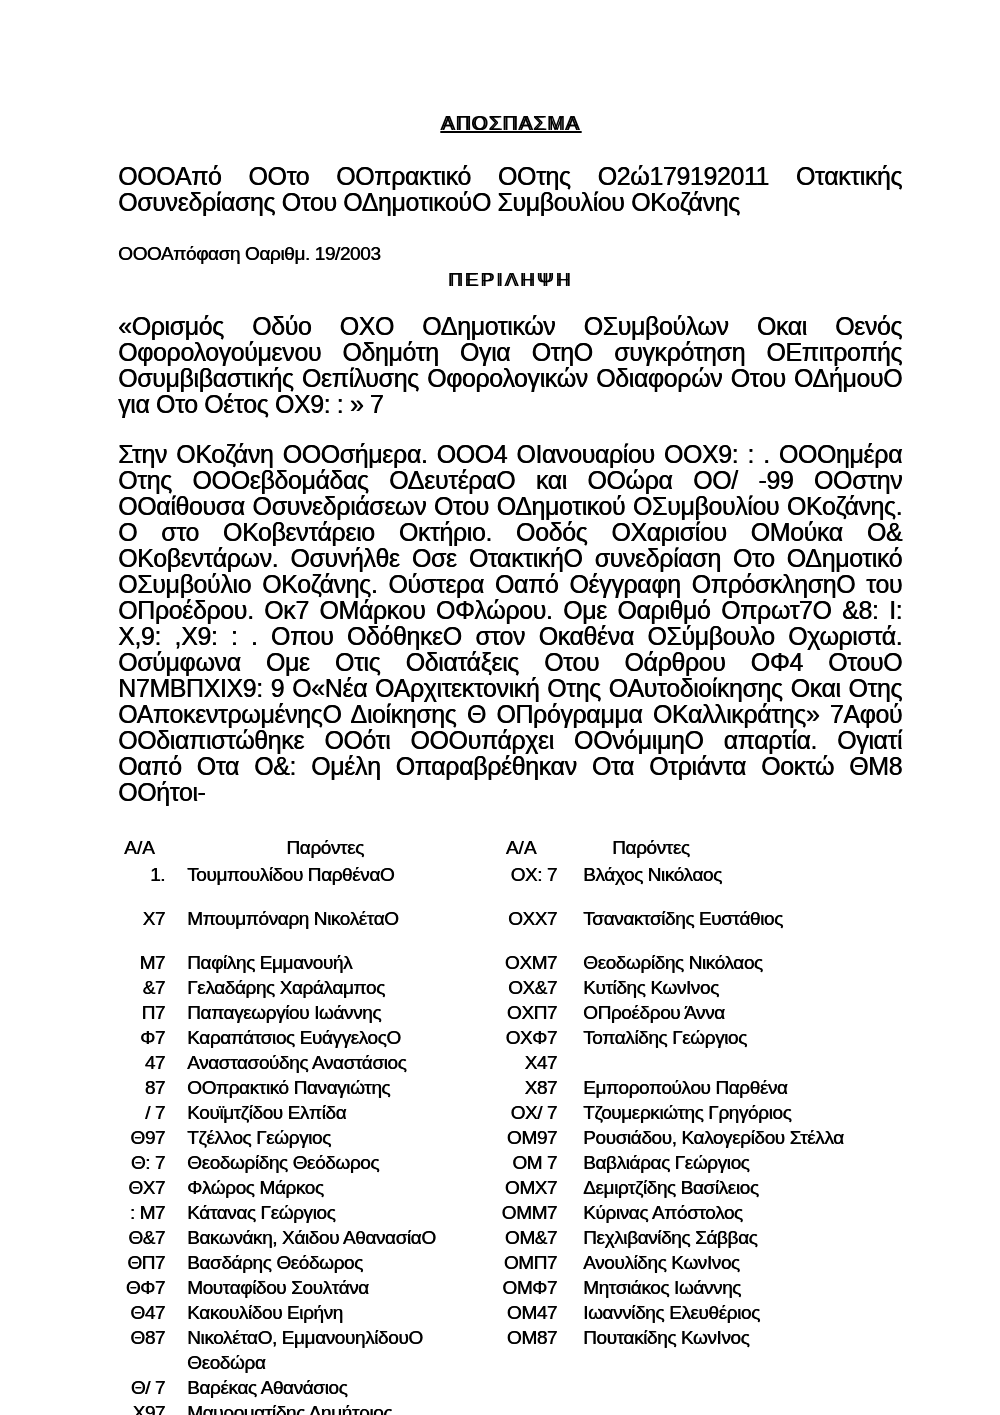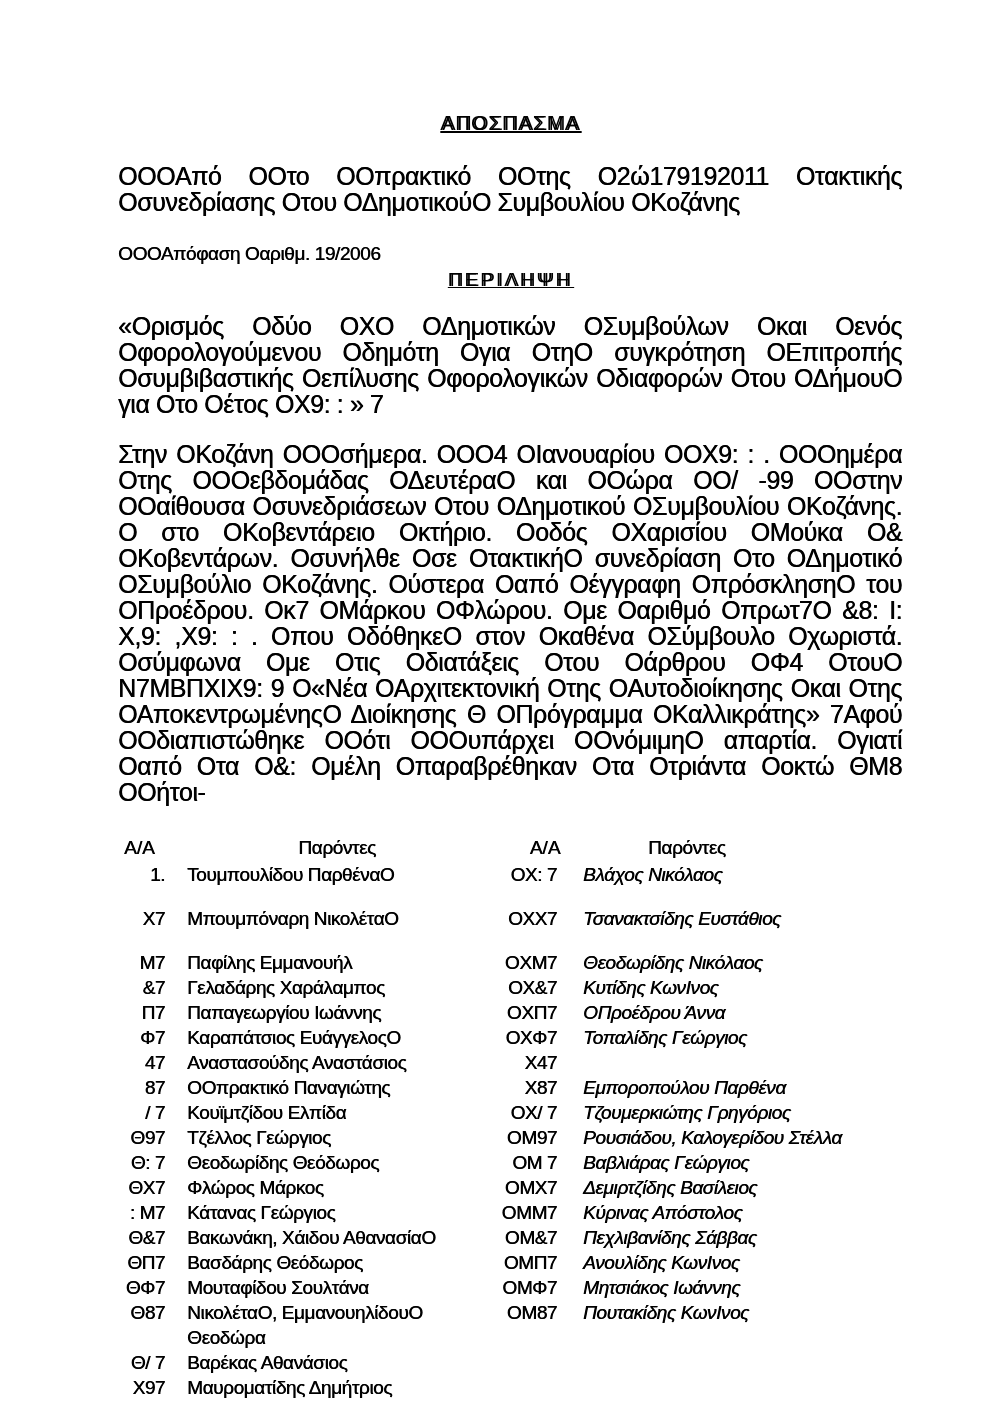--- a/index.html
+++ b/index.html
@@ -42,59 +42,58 @@
     font-size: 19px;
     line-height: 26px;
     margin-top: 26px;
   }
   .summary-heading {
     margin: 0;
     text-align: center;
     font-size: 19px;
     line-height: 26px;
     font-weight: normal;
-    text-decoration: underline;
     letter-spacing: 3px;
     text-shadow: 2px 0 0 #000;
   }
   .subject { margin-top: 20px; }
   .body-text { margin-top: 24px; }
 
   .attendance { margin-top: 30px; font-size: 19px; }
   .att-row, .att-header {
     display: grid;
     grid-template-columns: 47px 320px 72px 1fr;
     line-height: 25px;
   }
-  .att-header { margin-bottom: 2px; gap: 12px; }
+  .att-header { margin-bottom: 2px; }
   .att-header .h-no-left   { text-align: left; padding-left: 6px; letter-spacing: 0; }
   .att-header .h-name-left { text-align: center; }
   .att-header .h-no-right  { text-align: center; letter-spacing: 0; }
   .att-header .h-name-right{ text-align: left; padding-left: 55px; }
   .att-no {
     text-align: right;
     white-space: pre;
   }
   .att-name {
     padding-left: 22px;
     white-space: pre-line;
   }
-  .att-name.right { padding-left: 26px; font-style: italic; }
+  .att-name.right { padding-left: 26px; }
   .att-row.gap { margin-bottom: 19px; }
 </style>
 </head>
 <body>
 
 <div class="page">
 
   <h1 class="doc-title">ΑΠΟΣΠΑΣΜΑ</h1>
 
   <p class="para intro">ΟΟΟΑπό ΟΟτο ΟΟπρακτικό ΟΟτης Ο2ώ179192011 Οτακτικής Οσυνεδρίασης Οτου ΟΔημοτικούΟ Συμβουλίου ΟΚοζάνης</p>
 
-  <p class="decision-line">ΟΟΟΑπόφαση Οαριθμ. 19/2006</p>
+  <p class="decision-line">ΟΟΟΑπόφαση Οαριθμ. 19/2003</p>
 
   <h2 class="summary-heading">ΠΕΡΙΛΗΨΗ</h2>
 
   <p class="para subject">«Ορισμός Οδύο ΟΧΟ ΟΔημοτικών ΟΣυμβούλων Οκαι Οενός Οφορολογούμενου Οδημότη Ογια ΟτηΟ συγκρότηση ΟΕπιτροπής Οσυμβιβαστικής Οεπίλυσης Οφορολογικών Οδιαφορών Οτου ΟΔήμουΟ για Οτο Οέτος ΟΧ9: : » 7</p>
 
   <p class="para body-text">Στην ΟΚοζάνη ΟΟΟσήμερα. ΟΟΟ4 ΟΙανουαρίου ΟΟΧ9: : . ΟΟΟημέρα Οτης ΟΟΟεβδομάδας ΟΔευτέραΟ και ΟΟώρα ΟΟ/ -99 ΟΟστην ΟΟαίθουσα Οσυνεδριάσεων Οτου ΟΔημοτικού ΟΣυμβουλίου ΟΚοζάνης. Ο στο ΟΚοβεντάρειο Οκτήριο. Οοδός ΟΧαρισίου ΟΜούκα Ο&amp; ΟΚοβεντάρων. Οσυνήλθε Οσε ΟτακτικήΟ συνεδρίαση Οτο ΟΔημοτικό ΟΣυμβούλιο ΟΚοζάνης. Ούστερα Οαπό Οέγγραφη ΟπρόσκλησηΟ του ΟΠροέδρου. Οκ7 ΟΜάρκου ΟΦλώρου. Ομε Οαριθμό Οπρωτ7Ο &amp;8: Ι: Χ,9: ,Χ9: : . Οπου ΟδόθηκεΟ στον Οκαθένα ΟΣύμβουλο Οχωριστά. Οσύμφωνα Ομε Οτις Οδιατάξεις Οτου Οάρθρου ΟΦ4 ΟτουΟ Ν7ΜΒΠΧΙΧ9: 9 Ο«Νέα ΟΑρχιτεκτονική Οτης ΟΑυτοδιοίκησης Οκαι Οτης ΟΑποκεντρωμένηςΟ Διοίκησης Θ ΟΠρόγραμμα ΟΚαλλικράτης» 7Αφού ΟΟδιαπιστώθηκε ΟΟότι ΟΟΟυπάρχει ΟΟνόμιμηΟ απαρτία. Ογιατί Οαπό Οτα Ο&amp;: Ομέλη Οπαραβρέθηκαν Οτα Οτριάντα Οοκτώ ΘΜ8 ΟΟήτοι-</p>
 
   <div class="attendance">
     <div class="att-header">
       <span class="h-no-left">Α/Α</span>
@@ -192,20 +191,26 @@
           <span class="att-no right">ΟΜΠ7</span>
           <span class="att-name right">Ανουλίδης ΚωνΙνος</span>
         </div>
         <div class="att-row">
           <span class="att-no">ΘΦ7</span>
           <span class="att-name">Μουταφίδου Σουλτάνα</span>
           <span class="att-no right">ΟΜΦ7</span>
           <span class="att-name right">Μητσιάκος Ιωάννης</span>
         </div>
         <div class="att-row">
+          <span class="att-no">Θ47</span>
+          <span class="att-name">Κακουλίδου Ειρήνη</span>
+          <span class="att-no right">ΟΜ47</span>
+          <span class="att-name right">Ιωαννίδης Ελευθέριος</span>
+        </div>
+        <div class="att-row">
           <span class="att-no">Θ87</span>
           <span class="att-name">ΝικολέταΟ, ΕμμανουηλίδουΟ
 Θεοδώρα</span>
           <span class="att-no right">ΟΜ87</span>
           <span class="att-name right">Πουτακίδης ΚωνΙνος</span>
         </div>
         <div class="att-row">
           <span class="att-no">Θ/ 7</span>
           <span class="att-name">Βαρέκας Αθανάσιος</span>
           <span class="att-no right"></span>

